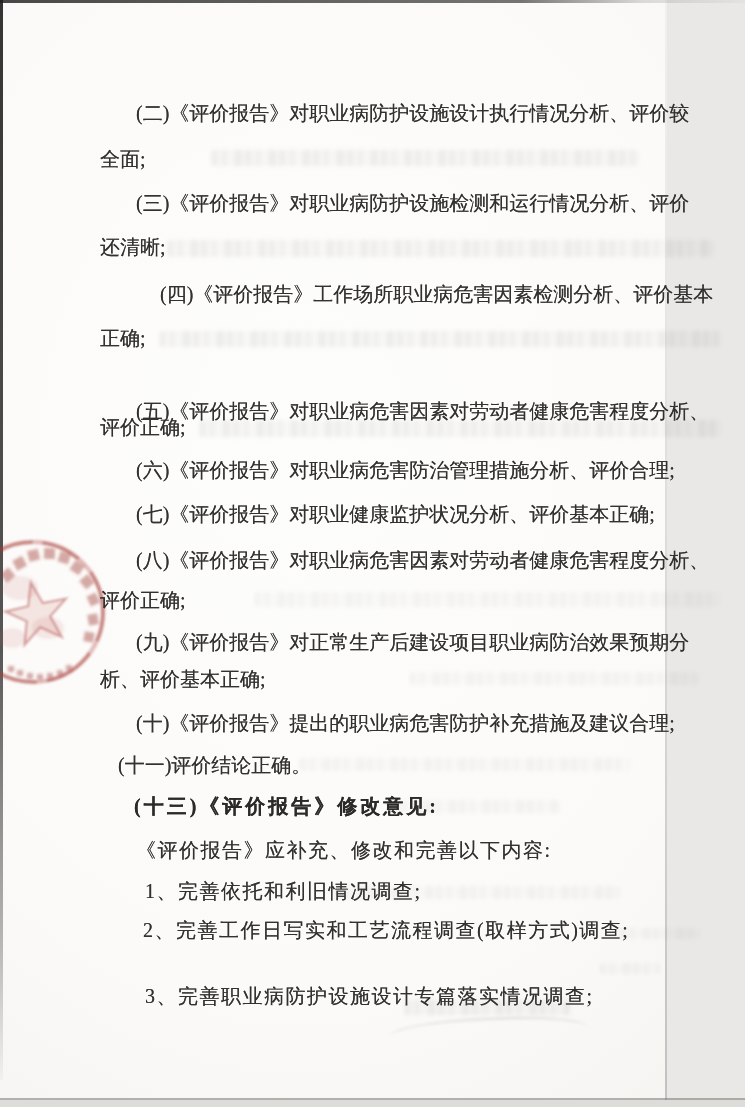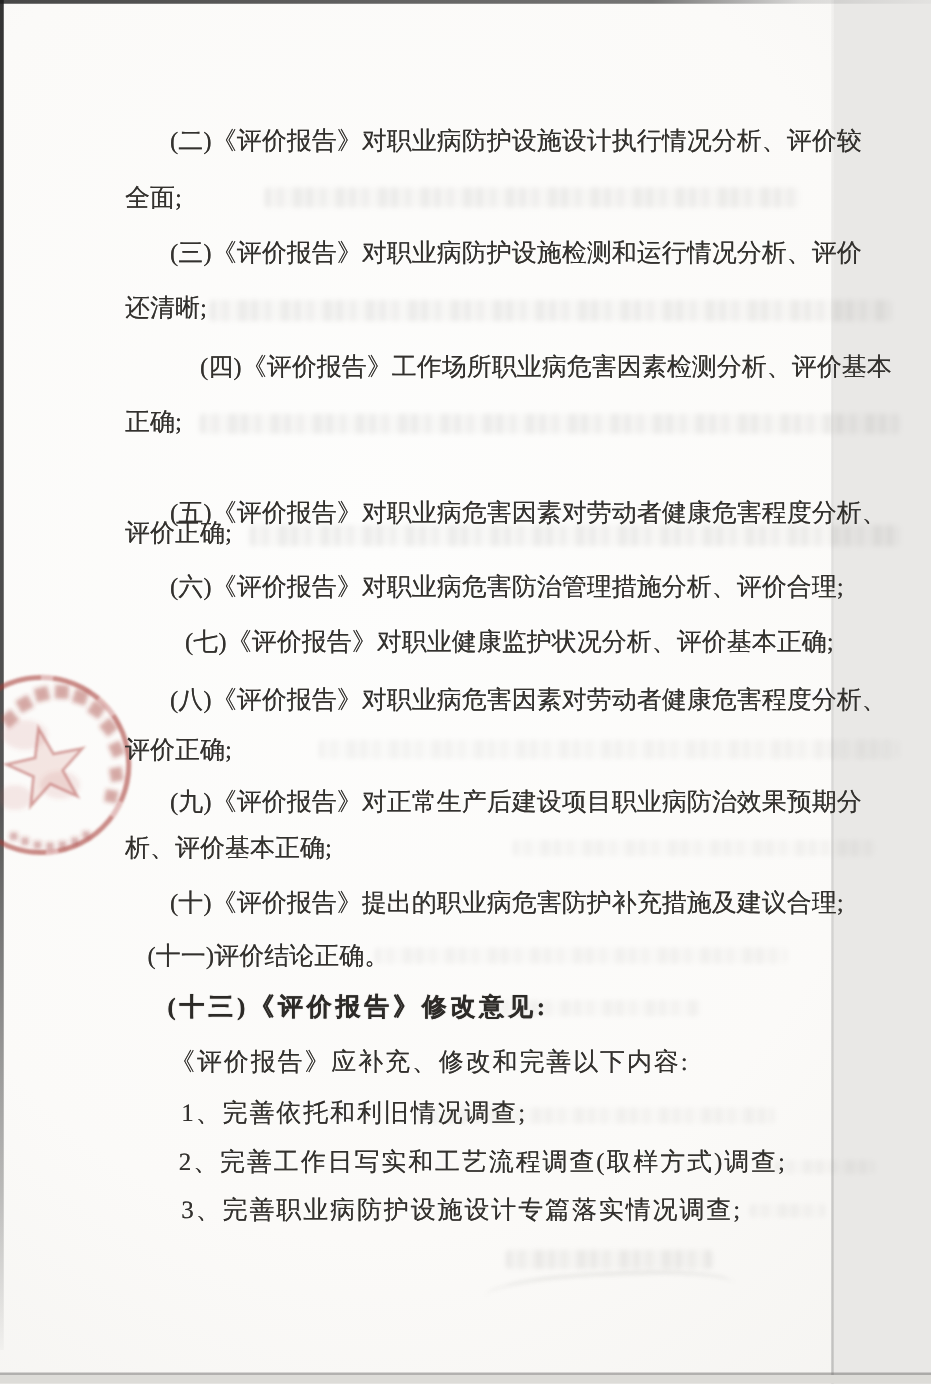--- a/index.html
+++ b/index.html
@@ -142,32 +142,32 @@
 
   <div class="ln" style="left:136px; top:100px;">(二)《评价报告》对职业病防护设施设计执行情况分析、评价较</div>
   <div class="ln" style="left:100px; top:146px;">全面;</div>
   <div class="ln" style="left:136px; top:190px;">(三)《评价报告》对职业病防护设施检测和运行情况分析、评价</div>
   <div class="ln" style="left:100px; top:234px;">还清晰;</div>
   <div class="ln" style="left:136px; top:281px;margin-left:24px;">(四)《评价报告》工作场所职业病危害因素检测分析、评价基本</div>
   <div class="ln" style="left:100px; top:325px;">正确;</div>
   <div class="ln" style="left:136px; top:370px;margin-top:28px;">(五)《评价报告》对职业病危害因素对劳动者健康危害程度分析、</div>
   <div class="ln" style="left:100px; top:414px;">评价正确;</div>
   <div class="ln" style="left:136px; top:457px;">(六)《评价报告》对职业病危害防治管理措施分析、评价合理;</div>
-  <div class="ln" style="left:148px; top:501px;text-align:center;">(七)《评价报告》对职业健康监护状况分析、评价基本正确;</div>
+  <div class="ln" style="left:136px; top:501px;text-align:center;">(七)《评价报告》对职业健康监护状况分析、评价基本正确;</div>
   <div class="ln" style="left:136px; top:547px;">(八)《评价报告》对职业病危害因素对劳动者健康危害程度分析、</div>
   <div class="ln" style="left:100px; top:587px;">评价正确;</div>
   <div class="ln" style="left:136px; top:629px;">(九)《评价报告》对正常生产后建设项目职业病防治效果预期分</div>
   <div class="ln" style="left:100px; top:666px;">析、评价基本正确;</div>
   <div class="ln" style="left:136px; top:710px;">(十)《评价报告》提出的职业病危害防护补充措施及建议合理;</div>
   <div class="ln" style="left:118px; top:752px;">(十一)评价结论正确。</div>
   <div class="ln bold" style="left:134px; top:793px;">(十三)《评价报告》修改意见:</div>
   <div class="ln sp" style="left:136px; top:837px;">《评价报告》应补充、修改和完善以下内容:</div>
   <div class="ln sp" style="left:145px; top:878px;">1、完善依托和利旧情况调查;</div>
   <div class="ln sp" style="left:143px; top:917px;text-align:center;">2、完善工作日写实和工艺流程调查(取样方式)调查;</div>
-  <div class="ln sp" style="left:145px; top:955px;">3、完善职业病防护设施设计专篇落实情况调查;</div>
+  <div class="ln sp" style="left:145px; top:983px;">3、完善职业病防护设施设计专篇落实情况调查;</div>
 
   <div class="smudge" style="left:212px; top:150px; width:428px; height:16px;"></div>
   <div class="smudge" style="left:168px; top:240px; width:545px; height:17px;"></div>
   <div class="smudge" style="left:160px; top:331px; width:560px; height:16px;"></div>
   <div class="smudge" style="left:200px; top:420px; width:520px; height:17px;"></div>
   <div class="smudge light" style="left:255px; top:592px; width:465px; height:15px;"></div>
   <div class="smudge light" style="left:410px; top:672px; width:290px; height:13px;"></div>
   <div class="smudge light" style="left:300px; top:758px; width:330px; height:13px;"></div>
   <div class="smudge light" style="left:392px; top:800px; width:168px; height:13px;"></div>
   <div class="smudge light" style="left:335px; top:886px; width:285px; height:13px;"></div>

